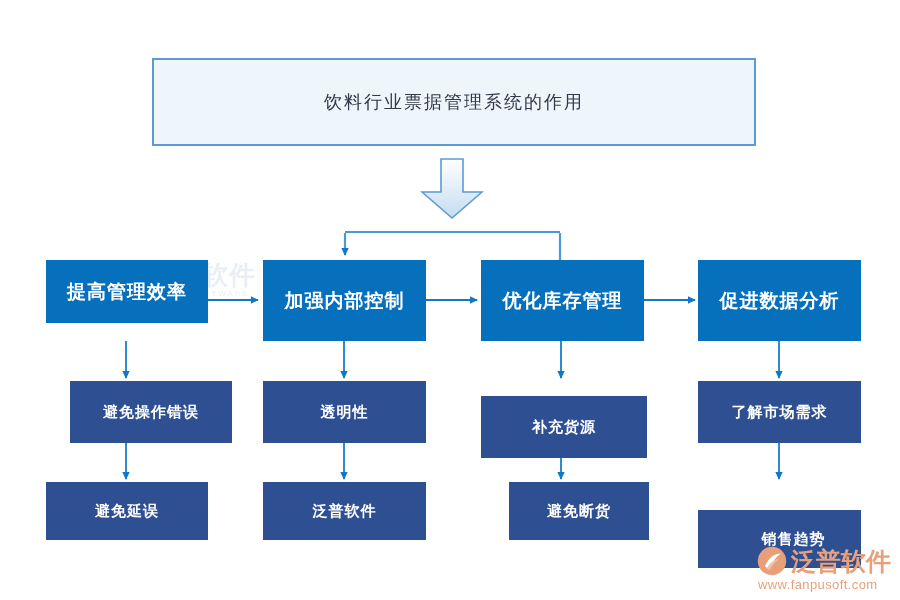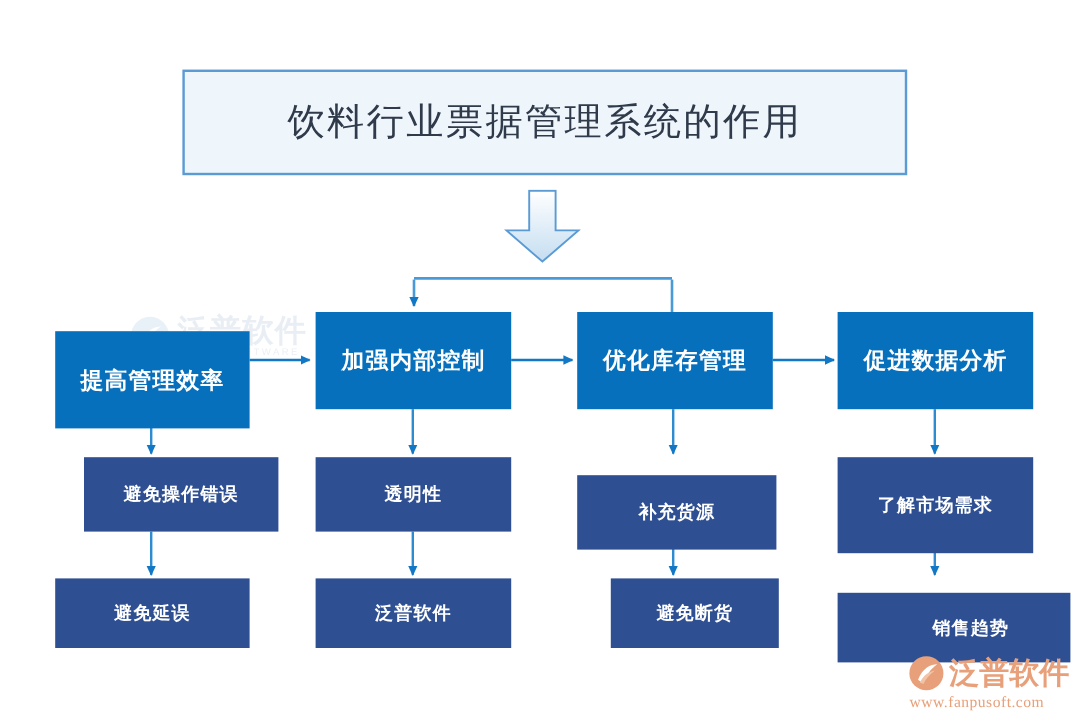--- a/index.html
+++ b/index.html
@@ -27,21 +27,21 @@
     height: 88px;
     background: #eef5fb;
     border: 2px solid #5b9bd5;
     box-sizing: border-box;
     display: flex;
     align-items: center;
     justify-content: center;
   }
   .title-text {
     color: #2f3a4a;
-    font-size: 31px;
+    font-size: 18px;
     letter-spacing: 2px;
     font-weight: 400;
     white-space: nowrap;
   }
 
   
   .block-arrow {
     position: absolute;
     left: 420px;
     top: 158px;
@@ -143,21 +143,21 @@
   .logo-cn {
     font-size: 25px;
     font-weight: bold;
     color: #e8a07a;
     letter-spacing: 0px;
     line-height: 1;
   }
   .logo-url {
     font-size: 13px;
     color: #e8a07a;
-    font-family: Liberation Serif, serif;
+    font-family: Liberation Sans, sans-serif;
     letter-spacing: 0.4px;
     margin-top: 1px;
     margin-left: 1px;
   }
 </style>
 </head>
 <body>
 
 <div id="canvas">
 
@@ -205,21 +205,21 @@
     <svg class="wm-mark" viewBox="0 0 34 34" xmlns="http://www.w3.org/2000/svg">
       <path d="M17,1 A16,16 0 1,0 17,33 A16,16 0 1,0 17,1 Z" fill="#9fc2e0"></path>
       <path d="M10,22 C14,12 21,9 26,9 C20,13 18,18 14,24 Z" fill="#ffffff"></path>
     </svg>
     <div class="wm-textwrap">
       <span class="wm-cn">泛普软件</span>
       <span class="wm-en">FANPU SOFTWARE</span>
     </div>
   </div>
 
-  <div class="node level1" style="left:46px; top:276px; width:162px; height:81px;">
+  <div class="node level1" style="left:46px; top:260px; width:162px; height:63px;">
     <span>提高管理效率</span>
   </div>
   <div class="node level2" style="left:46px; top:381px; width:162px; height:62px;margin-left:24px;">
     <span>避免操作错误</span>
   </div>
   <div class="node level3" style="left:46px; top:482px; width:162px; height:58px;">
     <span>避免延误</span>
   </div>
 
   <div class="node level2" style="left:263px; top:381px; width:163px; height:62px;">
@@ -238,24 +238,24 @@
   <div class="node level2" style="left:481px; top:396px; width:166px; height:62px;">
     <span>补充货源</span>
   </div>
   <div class="node level3" style="left:481px; top:482px; width:140px; height:58px;margin-left:28px;">
     <span>避免断货</span>
   </div>
 
   <div class="node level1" style="left:698px; top:260px; width:163px; height:81px;">
     <span>促进数据分析</span>
   </div>
-  <div class="node level2" style="left:698px; top:381px; width:163px; height:80px;">
+  <div class="node level2" style="left:698px; top:381px; width:163px; height:62px;">
     <span>了解市场需求</span>
   </div>
-  <div class="node level3" style="left:698px; top:494px; width:194px; height:58px;padding-left:28px;">
+  <div class="node level3" style="left:698px; top:510px; width:163px; height:58px;padding-left:28px;">
     <span>销售趋势</span>
   </div>
 
   <div class="logo">
     <div class="logo-top">
       <svg class="logo-mark" viewBox="0 0 30 30" xmlns="http://www.w3.org/2000/svg">
         <path d="M15,0.8 A14.2,14.2 0 1,0 15,29.2 A14.2,14.2 0 1,0 15,0.8 Z" fill="#e8a07a"></path>
         <path d="M8,20.5 C12,10.5 18.5,7.5 24,7.5 C18,11.5 15.5,17 11.5,23 Z" fill="#ffffff"></path>
         <path d="M9.5,22.8 C13,16 18,13.5 22,13 C17.5,16 14.5,20 12.5,24 Z" fill="#f2c3a6"></path>
       </svg>

